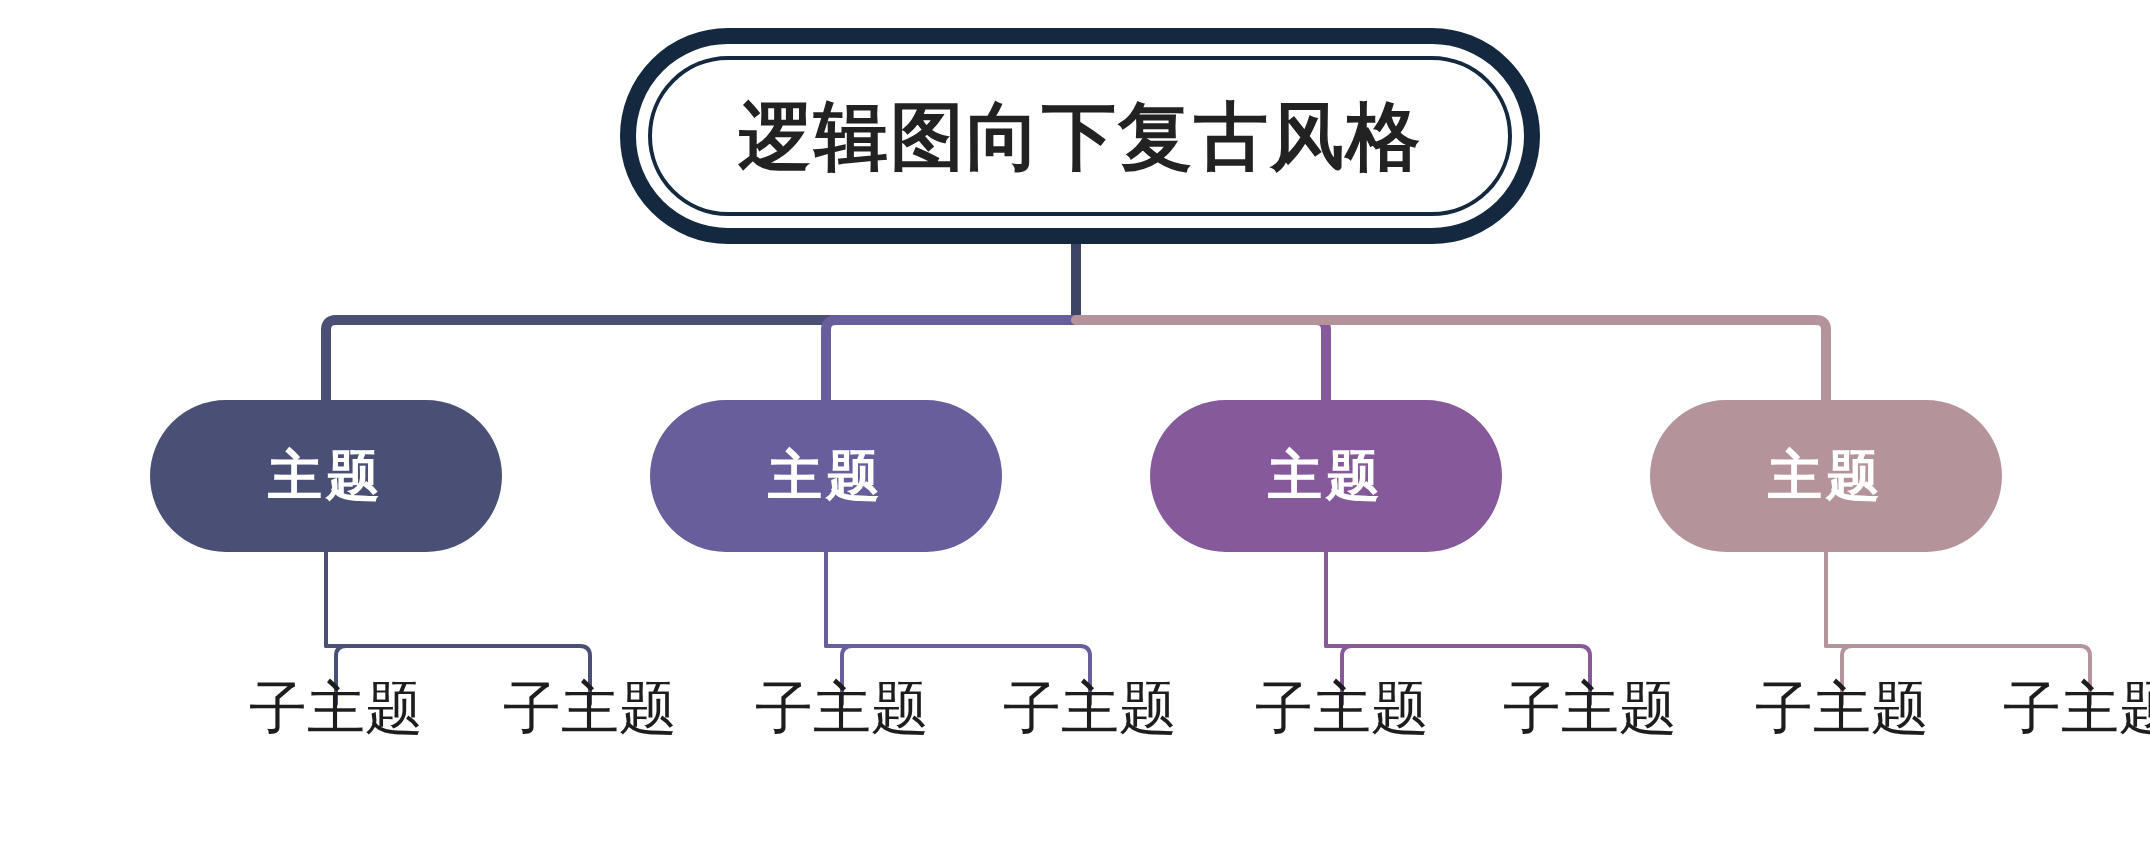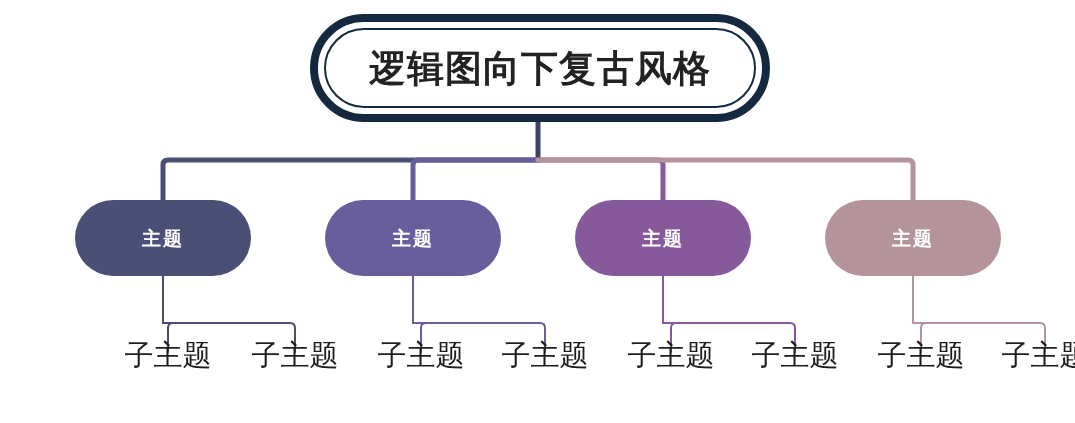--- a/index.html
+++ b/index.html
@@ -69,21 +69,21 @@
     position: absolute;
     top: 200px;
     width: 176px;
     height: 76px;
     border-radius: 38px;
     display: flex;
     align-items: center;
     justify-content: center;
   }
   .branch-label {
-    font-size: 19px;
+    font-size: 27px;
     font-weight: 700;
     color: #ffffff;
     letter-spacing: 2px;
     line-height: 1;
     white-space: nowrap;
   }
 
   
   .leaf-label {
     position: absolute;

